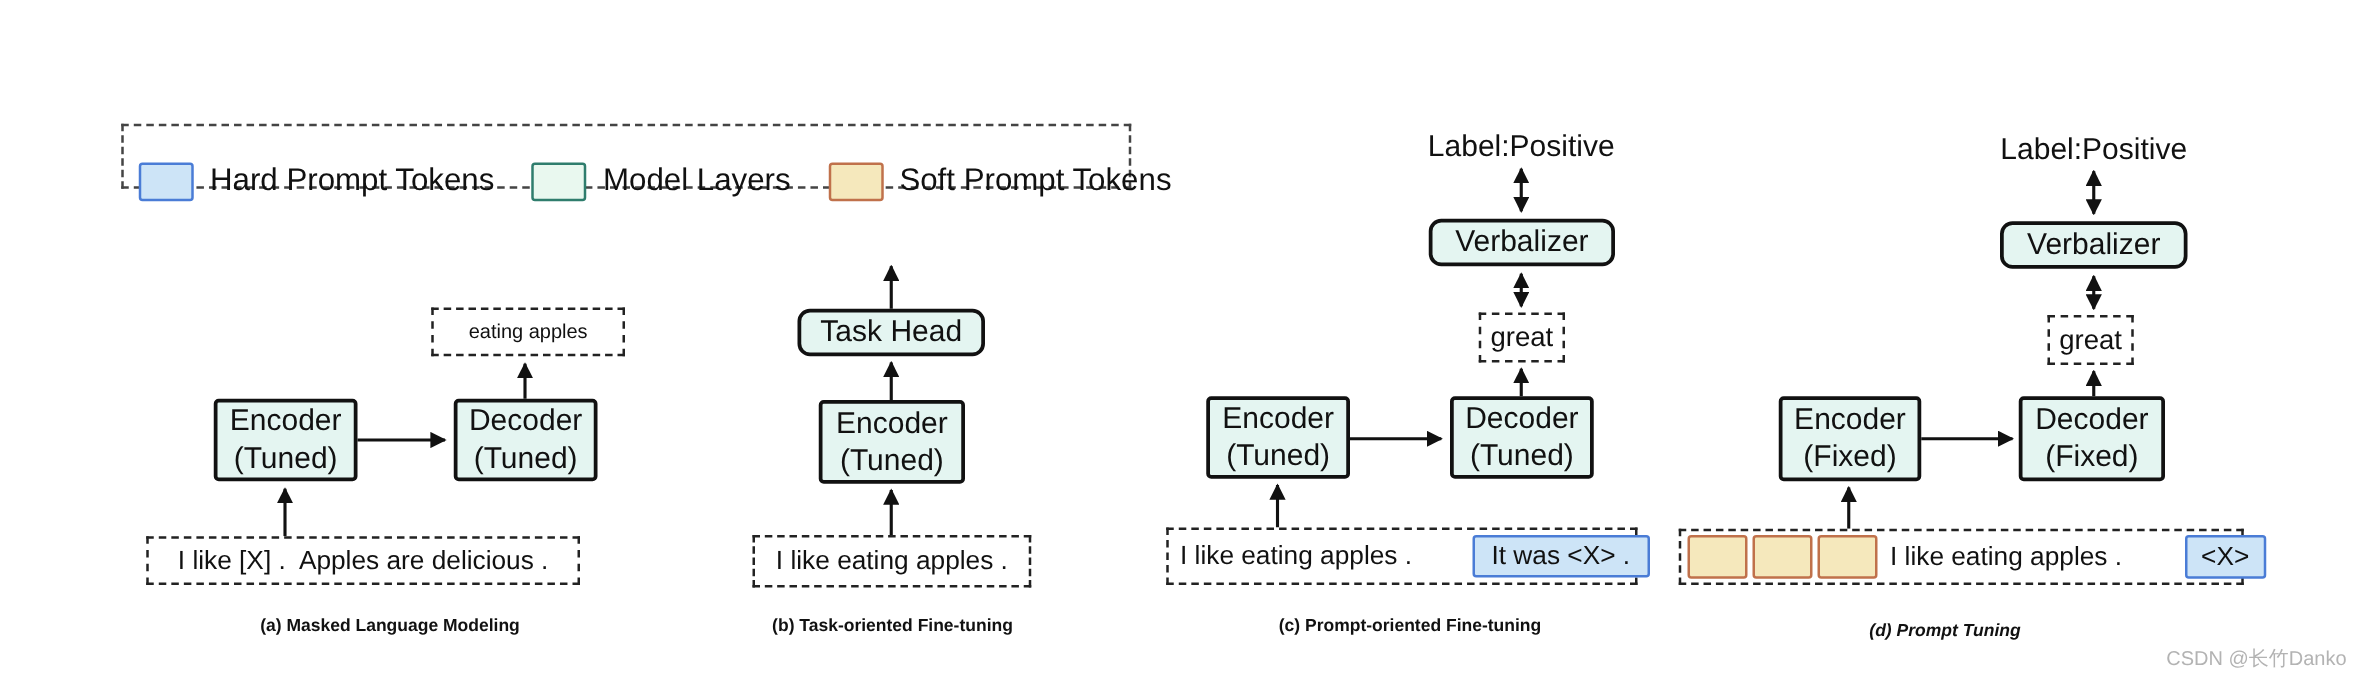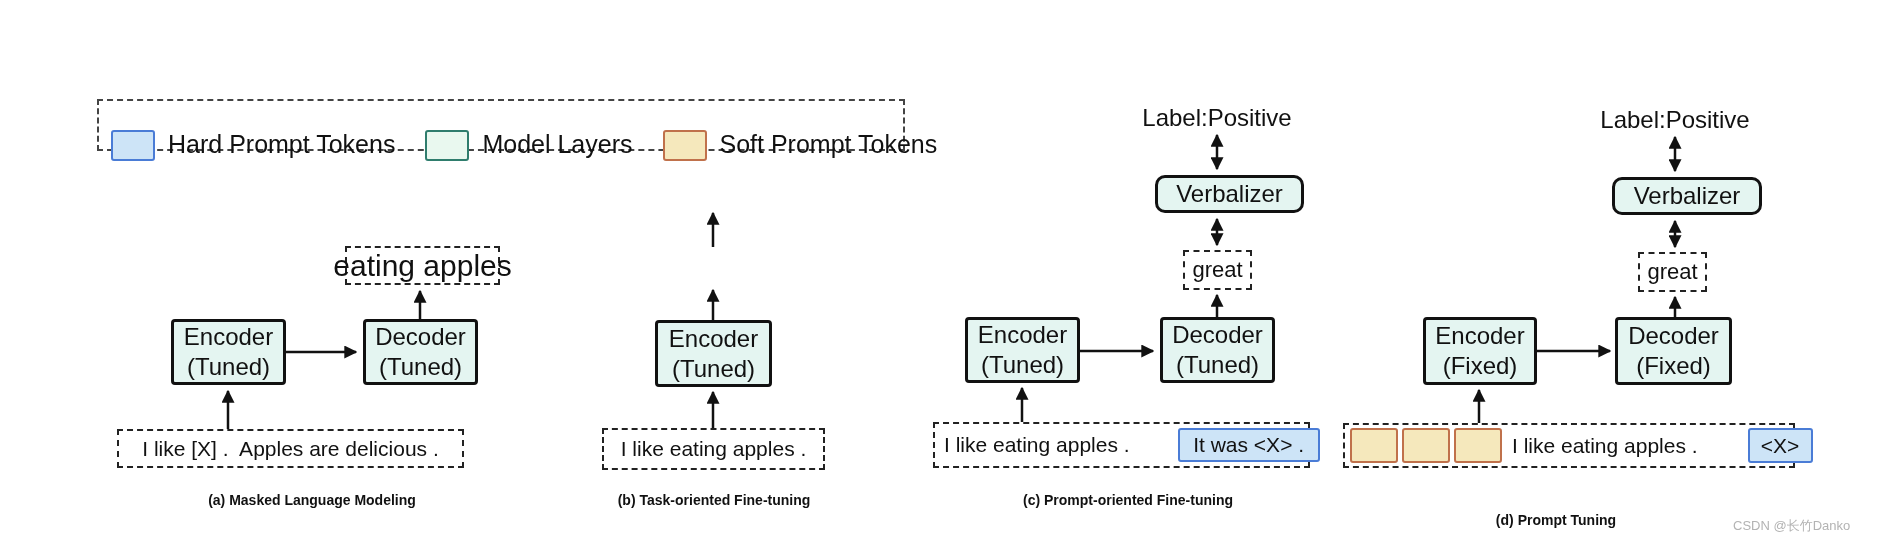--- a/index.html
+++ b/index.html
@@ -24,21 +24,21 @@
   .swatch-model{background:#E9F8EF;border:2.5px solid #2F7D6D;}
   .legend-label{font-size:25px;white-space:nowrap;}
 
   
   .model-box{
     position:absolute;background:#E4F5F1;border:3px solid #111;border-radius:4px;
     display:flex;flex-direction:column;align-items:center;justify-content:center;
     font-size:24px;line-height:1.25;z-index:2;text-align:center;white-space:nowrap;
   }
   .model-box .sub{font-weight:normal;}
-  .rounded{border-radius:10px;margin-left:12px;}
+  .rounded{border-radius:10px;}
   .dashed-box{
     position:absolute;background:#fff;border:2px dashed #222;
     display:flex;align-items:center;justify-content:center;
     font-size:21px;z-index:2;white-space:pre;
   }
   .label-text{
     position:absolute;font-size:24px;transform:translateX(-50%);
     white-space:nowrap;z-index:2;
   }
   .caption{
@@ -49,21 +49,21 @@
     background:#CDE4F7;border:2.5px solid #4A7CD6;border-radius:3px;
     display:flex;align-items:center;justify-content:center;
     font-size:21px;white-space:pre;flex:none;margin-left:40px;
   }
   .soft-token{
     background:#F5E8BC;border:2.5px solid #C0714B;border-radius:3px;flex:none;
     width:48px;height:35px;
   }
   .input-row{justify-content:flex-start;}
   .watermark{
-    position:absolute;left:1733px;top:517px;font-size:13px;color:#b3b3b3;
+    position:absolute;left:1733px;top:517px;font-size:16px;color:#b3b3b3;
     white-space:nowrap;z-index:2;
   }
 </style>
 </head>
 <body>
 
 <div id="canvas">
 
   <svg id="arrow-layer" width="1892" height="556" viewBox="0 0 1892 556">
     <defs>
@@ -103,32 +103,33 @@
     <div class="legend-item">
       <span class="swatch swatch-model"></span>
       <span class="legend-label">Model Layers</span>
     </div>
     <div class="legend-item">
       <span class="swatch swatch-soft"></span>
       <span class="legend-label">Soft Prompt Tokens</span>
     </div>
   </div>
 
-  <div class="dashed-box" style="left:345px;top:246px;width:155px;height:39px;font-size:30px;">eating apples</div>
+  <div class="dashed-box" style="left:345px;top:246px;width:155px;height:39px;font-size:16px;">eating apples</div>
   <div class="model-box" style="left:171px;top:319px;width:115px;height:66px;">
     <span>Encoder</span>
     <span class="sub">(Tuned)</span>
   </div>
   <div class="model-box" style="left:363px;top:319px;width:115px;height:66px;">
     <span>Decoder</span>
     <span class="sub">(Tuned)</span>
   </div>
   <div class="dashed-box" style="left:117px;top:429px;width:347px;height:39px;">I like [X] .  Apples are delicious .</div>
   <div class="caption" style="left:312px;top:492px;">(a) Masked Language Modeling</div>
 
+  <div class="model-box rounded" style="left:638px;top:247px;width:150px;height:38px;">Task Head</div>
   <div class="model-box" style="left:655px;top:320px;width:117px;height:67px;">
     <span>Encoder</span>
     <span class="sub">(Tuned)</span>
   </div>
   <div class="dashed-box" style="left:602px;top:428px;width:223px;height:42px;">I like eating apples .</div>
   <div class="caption" style="left:714px;top:492px;">(b) Task-oriented Fine-tuning</div>
 
   <div class="label-text" style="left:1217px;top:104px;">Label:Positive</div>
   <div class="model-box rounded" style="left:1143px;top:175px;width:149px;height:38px;">Verbalizer</div>
   <div class="dashed-box" style="left:1183px;top:250px;width:69px;height:40px;font-size:22px;">great</div>
@@ -157,17 +158,17 @@
     <span>Decoder</span>
     <span class="sub">(Fixed)</span>
   </div>
   <div class="dashed-box input-row" style="left:1343px;top:423px;width:452px;height:45px;padding:0 5px;gap:4px;">
     <span class="soft-token"></span>
     <span class="soft-token"></span>
     <span class="soft-token"></span>
     <span style="margin:0 6px;">I like eating apples .</span>
     <span class="hard-token" style="width:65px;height:35px;">&lt;X&gt;</span>
   </div>
-  <div class="caption" style="left:1556px;top:512px;">(d) Prompt Tuning</div>
+  <div class="caption" style="left:1556px;top:496px;font-style:italic;">(d) Prompt Tuning</div>
 
   <div class="watermark">CSDN @长竹Danko</div>
 
 </div>
 
 </body></html>

